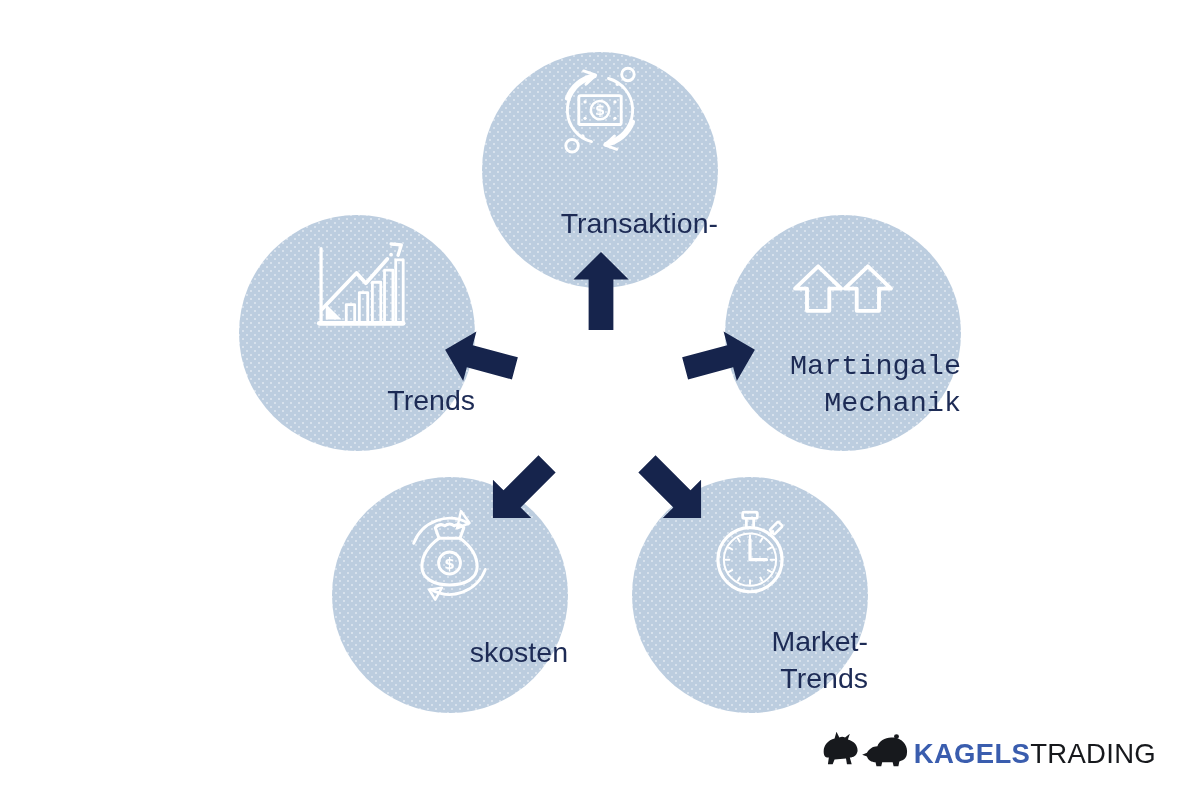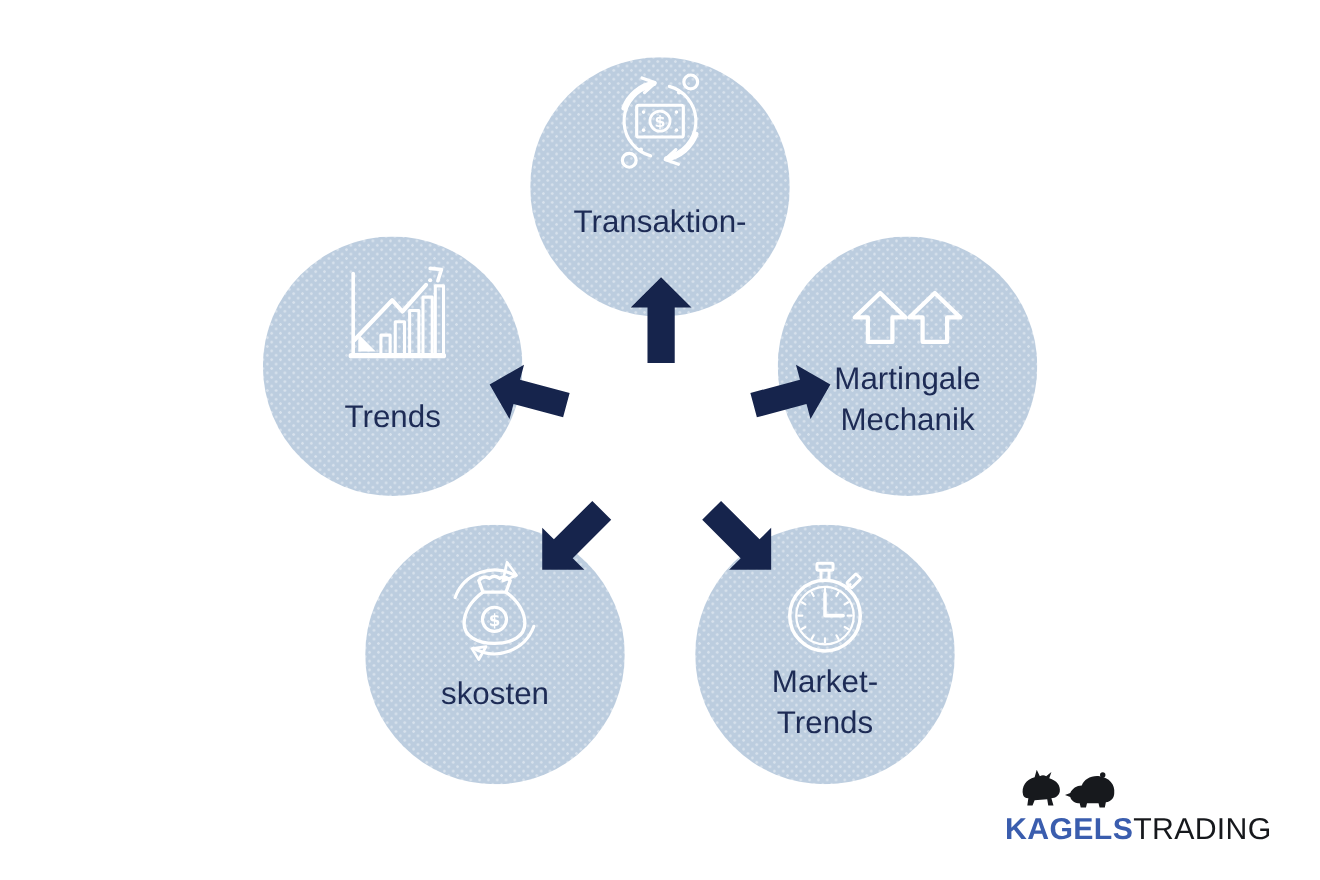--- a/index.html
+++ b/index.html
@@ -10,45 +10,45 @@
   .node{
     position:absolute;width:236px;height:236px;border-radius:50%;
     background-color:#bccddf;
     background-image:
       radial-gradient(rgba(255,255,255,.4) 1px, rgba(0,0,0,0) 1.4px),
       radial-gradient(rgba(255,255,255,.4) 1px, rgba(0,0,0,0) 1.4px);
     background-size:8px 8px;background-position:0 0,4px 4px;
   }
   .node-top{left:482px;top:52px;}
   .node-left{left:239px;top:215px;}
-  .node-right{left:707px;top:215px;}
+  .node-right{left:725px;top:215px;font-family:Liberation Mono, monospace;}
   .node-bl{left:332px;top:477px;}
   .node-br{left:632px;top:477px;}
   .icon-wrap{position:absolute;left:0;width:100%;display:flex;justify-content:center;}
   .node-top  .icon-wrap{top:8px;}
   .node-left .icon-wrap{top:24px;}
   .node-right .icon-wrap{top:44px;}
   .node-bl  .icon-wrap{top:26px;}
   .node-br  .icon-wrap{top:24px;}
   .label{
-    position:absolute;left:0;width:100%;text-align:center;
-    color:#1d2b55;font-size:28.5px;line-height:37px;font-weight:400;
+    position:absolute;left:0;width:100%;text-align:right;
+    color:#1d2b55;font-size:28.5px;line-height:37px;font-weight:400;margin-top:21px;
   }
   .node-top  .label{top:132px;}
   .node-left .label{top:146px;}
   .node-right .label{top:112px;}
   .node-bl  .label{top:136px;}
   .node-br  .label{top:125px;}
   .label span{display:block;}
   .icon{stroke:#fff;fill:none;stroke-linecap:round;stroke-linejoin:round;}
   .icon .fill{fill:#fff;stroke:none;}
   .icon text{fill:#fff;stroke:none;font-family:"DejaVu Sans",sans-serif;font-weight:bold;}
   .arrow{position:absolute;}
   .arrow polygon{fill:#16244c;}
-  .logo{position:absolute;right:44px;bottom:30px;display:flex;flex-direction:column;align-items:flex-start;}
+  .logo{position:absolute;right:44px;bottom:30px;display:flex;flex-direction:row;align-items:flex-end;}
   .logo-mark{width:96px;height:40px;margin-bottom:1px;margin-left:10px;}
   .logo-mark path,.logo-mark circle{fill:#17191d;}
   .logo-text{font-size:27.5px;letter-spacing:.3px;white-space:nowrap;}
   .logo-text .brand-bold{color:#3a5dae;font-weight:700;}
   .logo-text .brand-light{color:#16181c;font-weight:400;}
 </style>
 </head>
 <body>
 
 <div class="stage">

